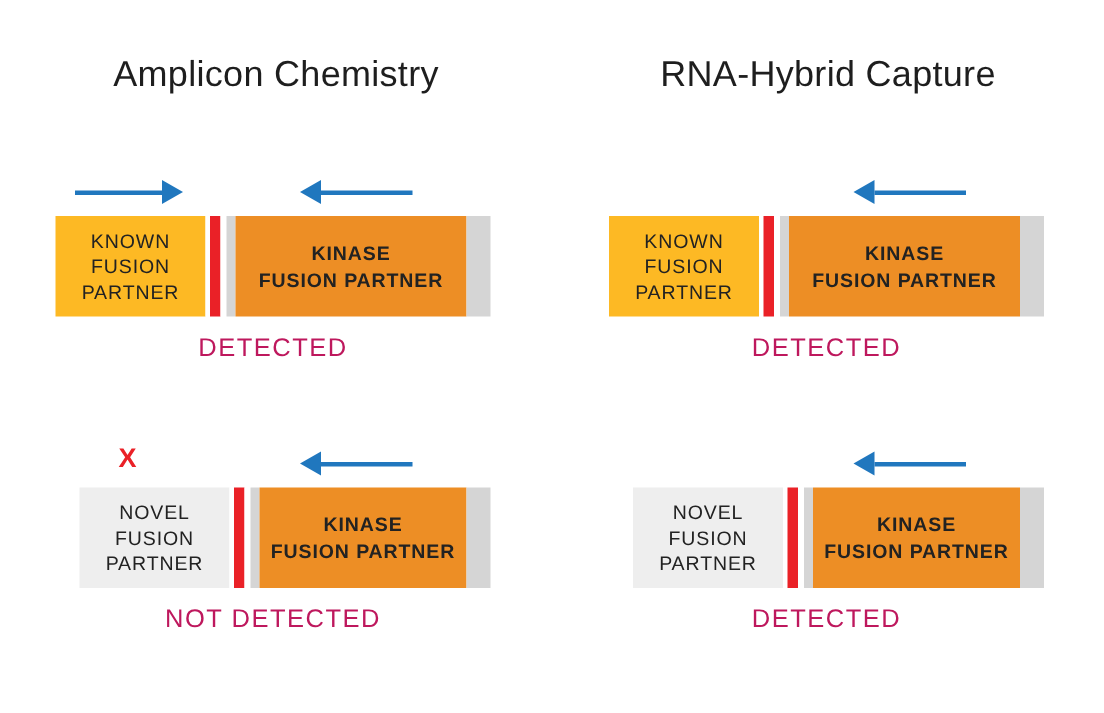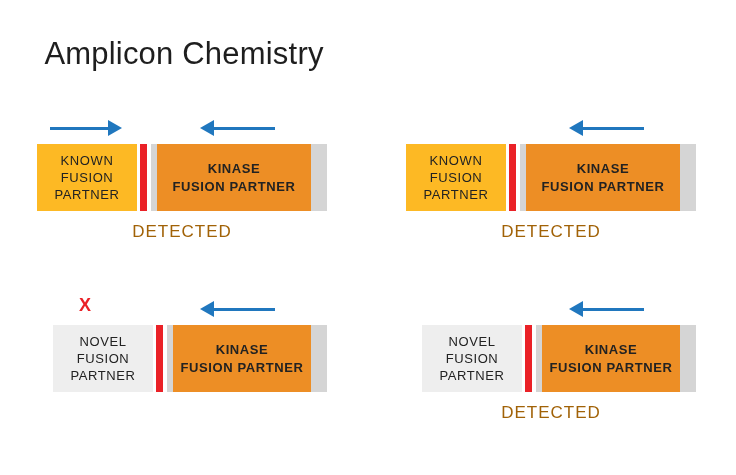--- a/index.html
+++ b/index.html
@@ -6,21 +6,21 @@
   #canvas{
     position:relative;
     width:736px;height:475px;
     background:#fff;
     font-family:"Liberation Sans","DejaVu Sans",sans-serif;
     overflow:hidden;
   }
   .title{
     position:absolute;top:36px;width:368px;
     text-align:center;
-    font-size:31px;font-weight:500;letter-spacing:.2px;
+    font-size:24px;font-weight:500;letter-spacing:.2px;
     color:var(--ink);
   }
   .title-left{left:0;}
   .title-right{left:368px;}
 
   .panel{position:absolute;width:290px;}
   .p-tl{left:37px;top:115px;}
   .p-bl{left:37px;top:296px;}
   .p-tr{left:406px;top:115px;}
   .p-br{left:406px;top:296px;}
@@ -50,29 +50,30 @@
   .partner-novel{background:var(--lightgray);margin-left:16px;}
   .gap1{width:3px;flex:none;background:#fff;}
   .red-stripe{width:7px;flex:none;background:var(--red);}
   .gap2{width:4px;flex:none;background:#fff;}
   .sliver{width:6px;flex:none;background:var(--gray);}
   .kinase{flex:1;background:var(--orange);font-weight:bold;}
   .cap{width:16px;flex:none;background:var(--gray);}
 
   .caption{
     margin-top:11px;text-align:center;
-    font-size:17px;letter-spacing:1px;color:#a16207;
+    font-size:17px;letter-spacing:1px;color:#be185d;
   }
 </style>
 </head>
 <body>
 
 <div id="canvas">
 
   <div class="title title-left">Amplicon Chemistry</div>
+  <div class="title title-right">RNA-Hybrid Capture</div>
 
   <section class="panel p-tl">
     <div class="arrow-row">
       <div class="arrow arrow-fwd">
         <div class="shaft"></div>
         <div class="head-right"></div>
       </div>
       <div class="arrow arrow-rev">
         <div class="head-left"></div>
         <div class="shaft"></div>
@@ -106,20 +107,21 @@
 FUSION
 PARTNER</div>
       <div class="gap1"></div>
       <div class="red-stripe"></div>
       <div class="gap2"></div>
       <div class="sliver"></div>
       <div class="box kinase">KINASE
 FUSION PARTNER</div>
       <div class="cap"></div>
     </div>
+    <div class="caption">NOT DETECTED</div>
   </section>
 
   <section class="panel p-tr">
     <div class="arrow-row">
       <div class="arrow arrow-rev">
         <div class="head-left"></div>
         <div class="shaft"></div>
       </div>
     </div>
     <div class="bar">

